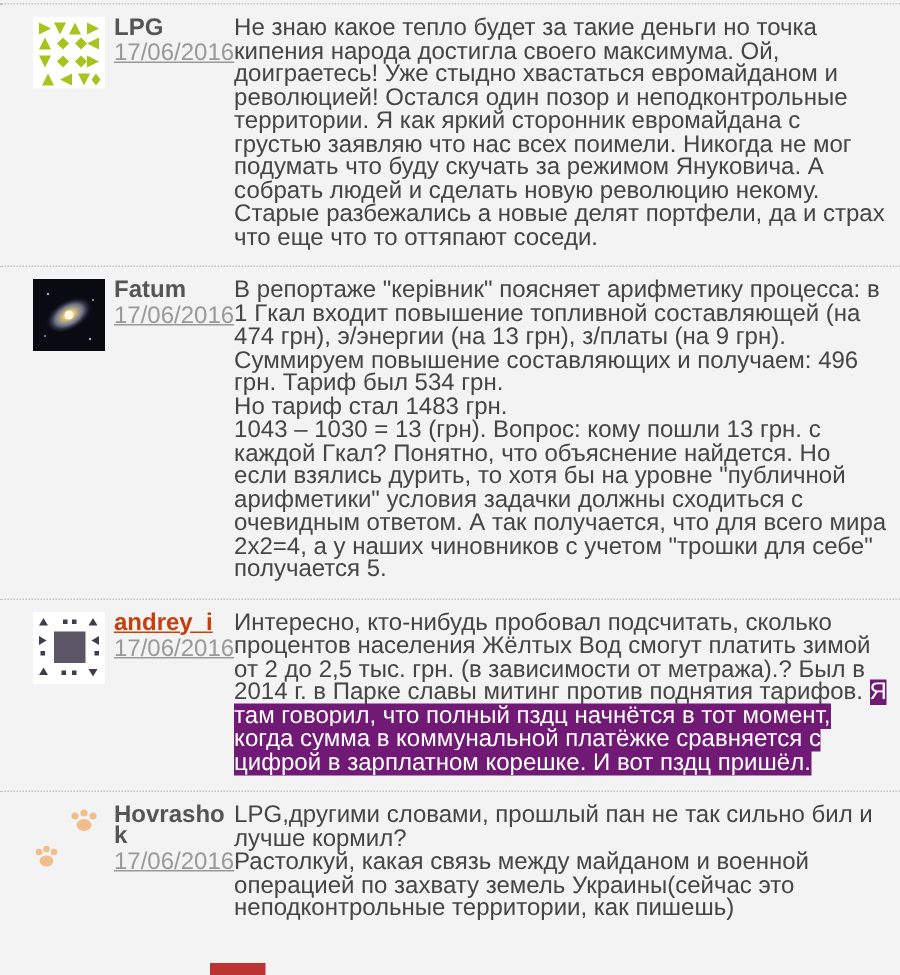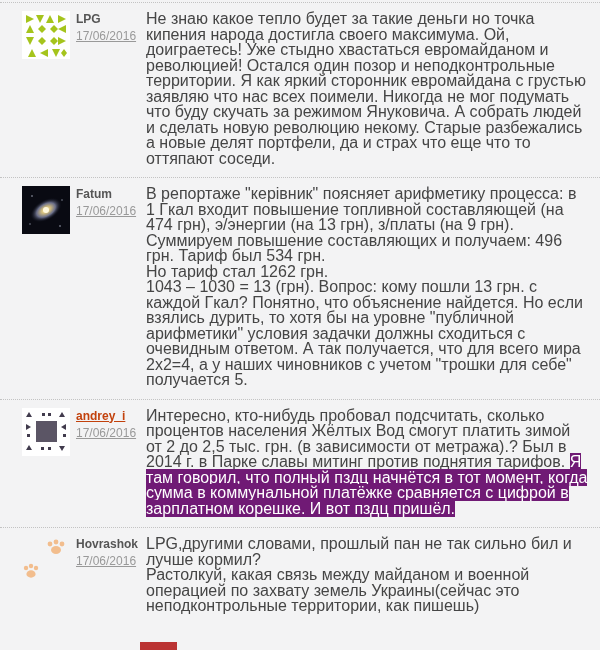--- a/index.html
+++ b/index.html
@@ -15,26 +15,26 @@
   .comment {
     display: flex;
     border-top: 1px dotted #c3c3c3;
     padding: 8px 8px 11px 22px;
     box-sizing: border-box;
   }
   .avatar { width: 48px; height: 48px; flex: 0 0 48px; }
   .avatar svg { display: block; }
   .meta { flex: 0 0 70px; margin-left: 6px; padding-top: 1px; }
   .username {
-    font-size: 12px; font-weight: 700; color: #555;
+    font-size: 16px; font-weight: 700; color: #555;
     line-height: 14px; word-break: break-all;
   }
   .username.link { color: #c2410c; text-decoration: underline; cursor: pointer; }
   .date {
-    display: inline-block; font-size: 12px; color: #999;
+    display: inline-block; font-size: 16px; color: #999;
     text-decoration: underline; margin-top: 3px; line-height: 13px; cursor: pointer;
   }
   .text {
     font-size: 16px; line-height: 15.5px; color: #454545;
     width: 442px;
   }
   .text p { margin: 0; padding: 0; }
   .hl { background: #701a75; color: #ffffff; }
   .red-fragment {
     position: absolute; left: 140px; top: 642px;
@@ -98,21 +98,21 @@
         <circle cx="8" cy="38" r="0.7" fill="#cfd4e8" opacity="0.7"></circle>
         <circle cx="38" cy="40" r="0.8" fill="#cfd4e8" opacity="0.8"></circle>
       </svg>
     </div>
     <div class="meta">
       <div class="username">Fatum</div>
       <div class="date">17/06/2016</div>
     </div>
     <div class="text">
       <p>В репортаже "керівник" поясняет арифметику процесса: в 1 Гкал входит повышение топливной составляющей (на 474 грн), э/энергии (на 13 грн), з/платы (на 9 грн). Суммируем повышение составляющих и получаем: 496 грн. Тариф был 534 грн.</p>
-      <p>Но тариф стал 1262 грн.</p>
+      <p>Но тариф стал 1483 грн.</p>
       <p>1043 – 1030 = 13 (грн). Вопрос: кому пошли 13 грн. с каждой Гкал? Понятно, что объяснение найдется. Но если взялись дурить, то хотя бы на уровне "публичной арифметики" условия задачки должны сходиться с очевидным ответом. А так получается, что для всего мира 2х2=4, а у наших чиновников с учетом "трошки для себе" получается 5.</p>
     </div>
   </div>
 
   <div class="comment">
     <div class="avatar">
       <svg width="48" height="48" viewBox="0 0 48 48">
         <rect width="48" height="48" fill="#ffffff"></rect>
         <rect x="14" y="13" width="21" height="21" fill="#5b5565"></rect>
         <g fill="#413b4d">

